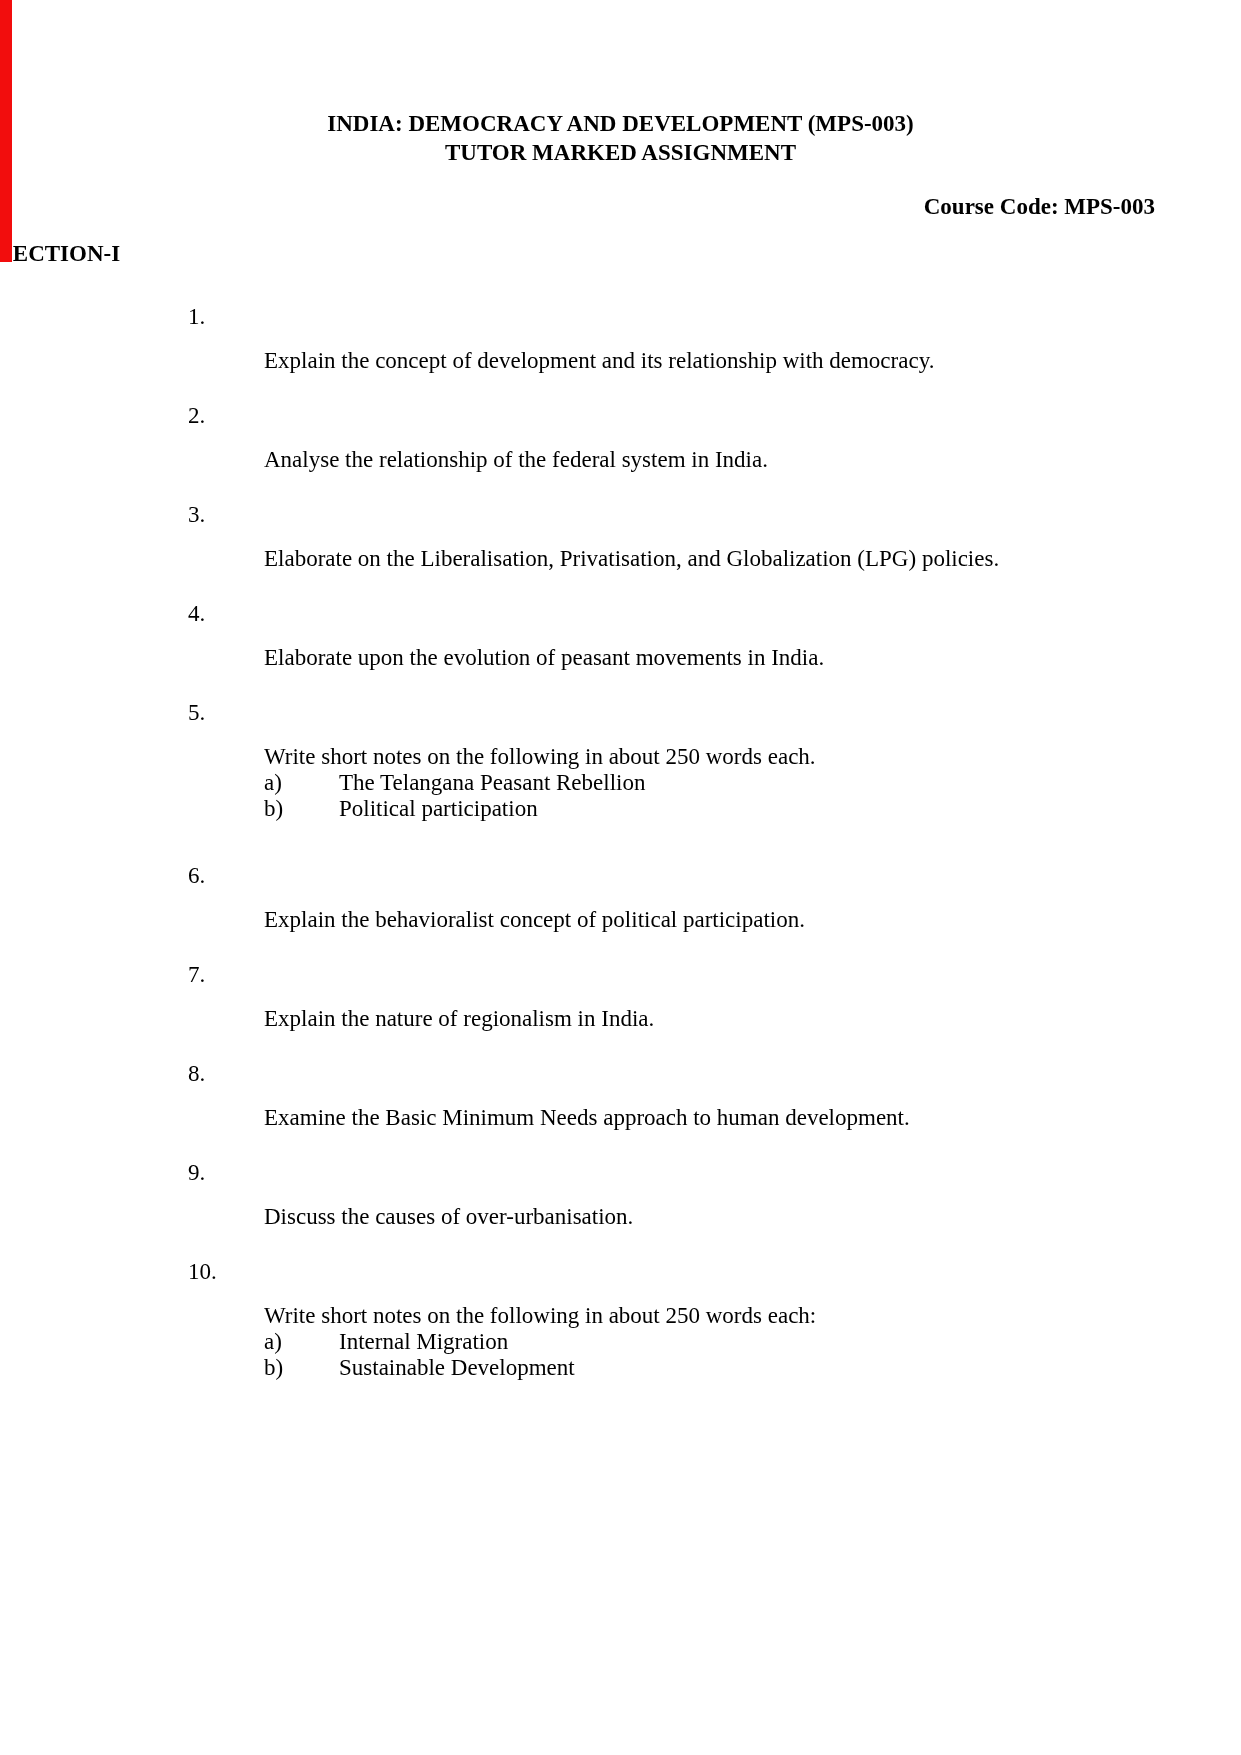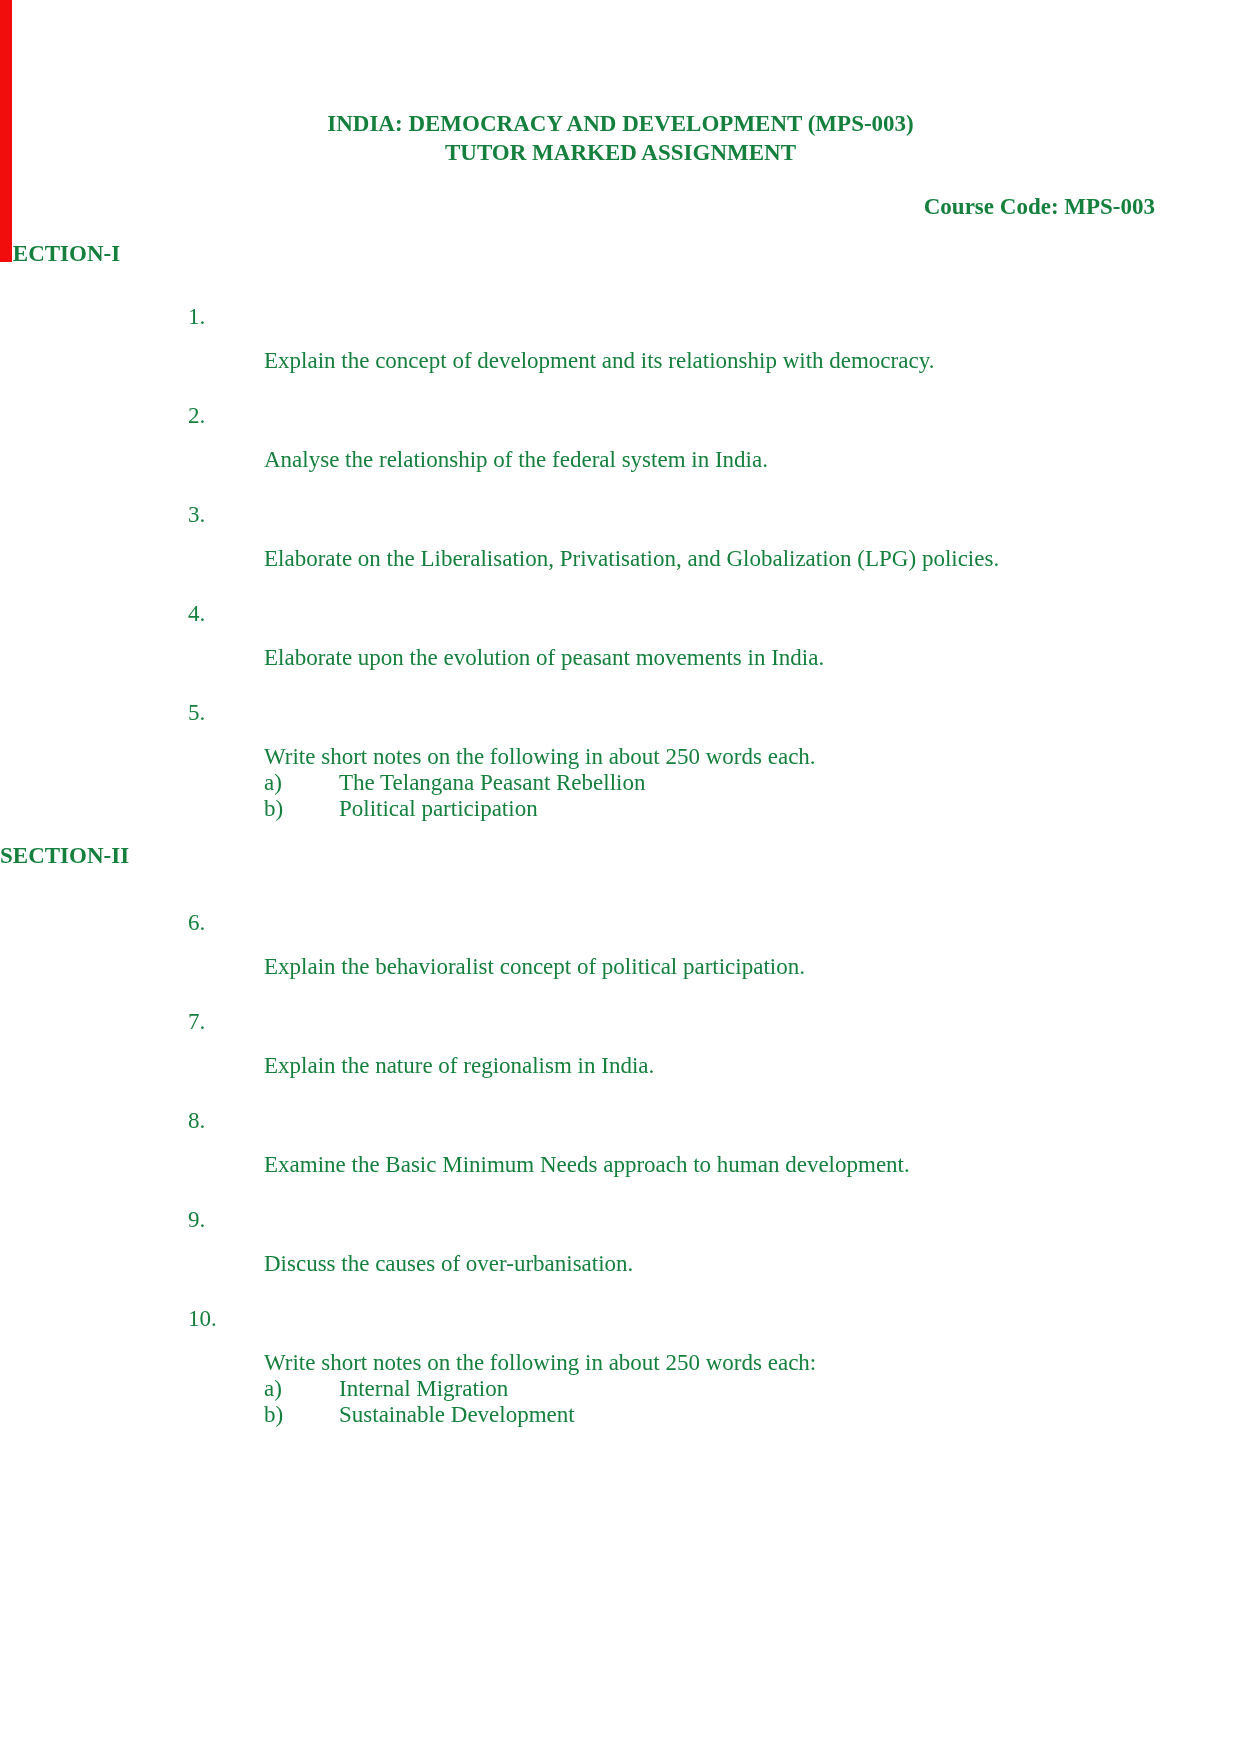--- a/index.html
+++ b/index.html
@@ -4,21 +4,21 @@
 <style>
   * { box-sizing: border-box; }
   html, body { margin: 0; padding: 0; background: #ffffff; }
   .page {
     position: relative;
     width: 1241px;
     height: 1755px;
     background: #ffffff;
     font-family: "Liberation Serif", serif;
     font-size: 23px;
-    color: #15803d;
+    color: #000000;
     overflow: hidden;
     padding-top: 109px;
   }
   .red-bar {
     position: absolute;
     left: 0;
     top: 0;
     width: 12px;
     height: 262px;
   }
@@ -111,21 +111,20 @@
     <div class="sub">
       <span class="sletter">a)</span>
       <span class="stext">The Telangana Peasant Rebellion</span>
     </div>
     <div class="sub">
       <span class="sletter">b)</span>
       <span class="stext">Political participation</span>
     </div>
   </div>
 
-  <div class="section-heading">SECTION-II</div>
 
   <div class="q first-after-heading-2">
     <span class="qnum">6.</span>
     <span class="qtext">Explain the behavioralist concept of political participation.</span>
   </div>
 
   <div class="q">
     <span class="qnum">7.</span>
     <span class="qtext">Explain the nature of regionalism in India.</span>
   </div>

